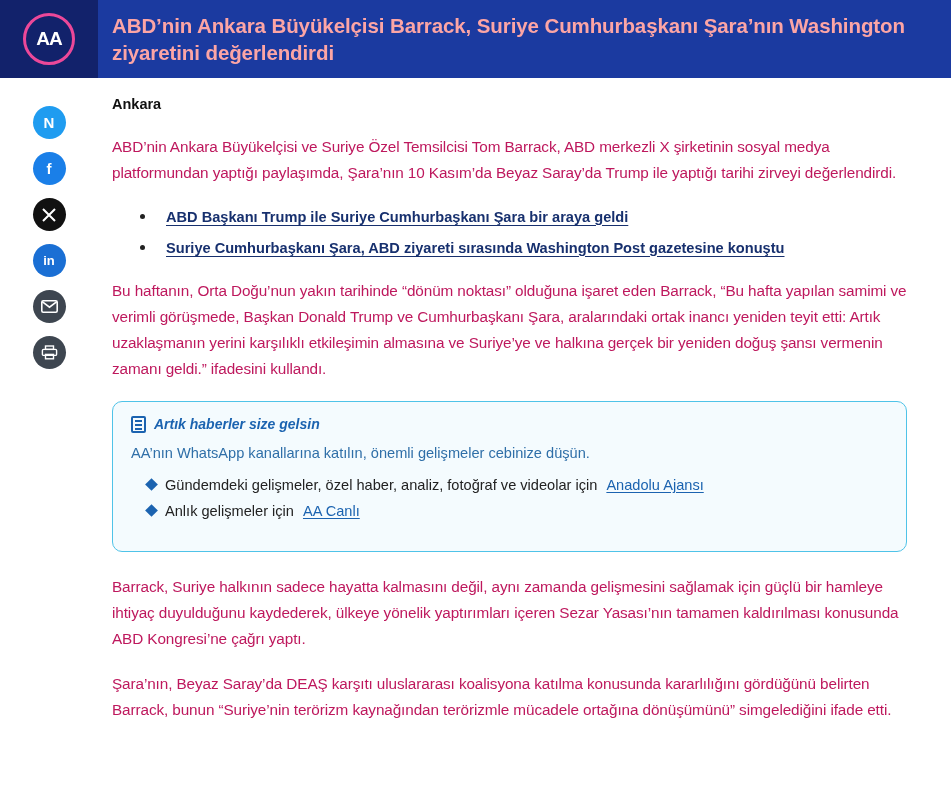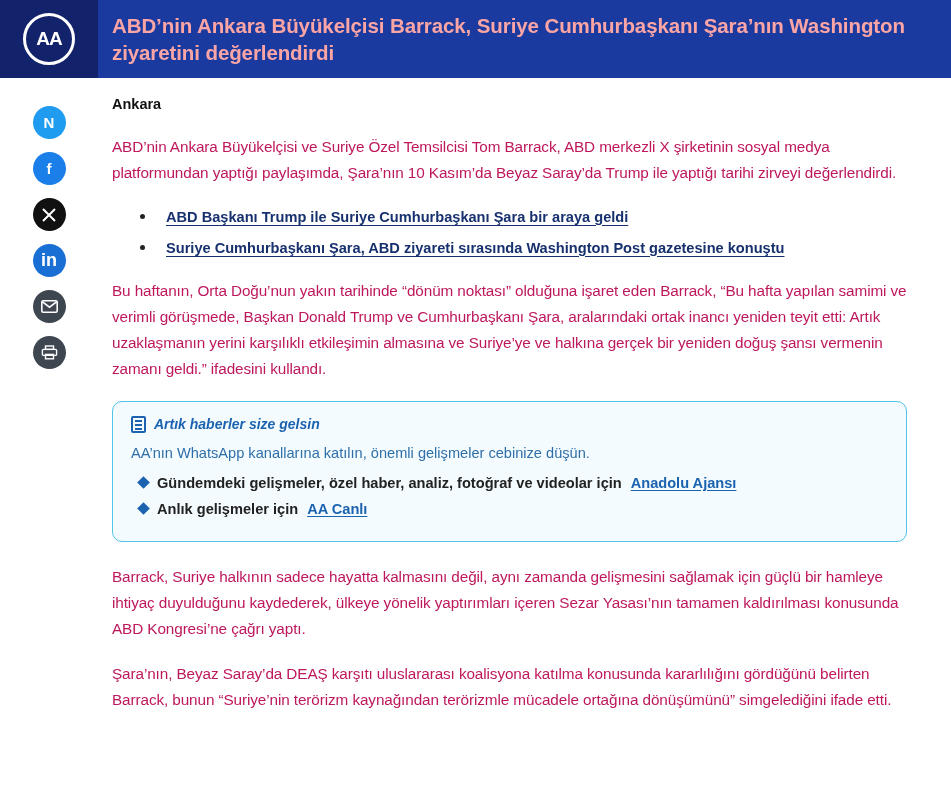--- a/index.html
+++ b/index.html
@@ -29,21 +29,21 @@
     width: 98px;
     min-width: 98px;
     background: #12226b;
     display: flex;
     align-items: center;
     justify-content: center;
   }
   .aa-logo {
     width: 52px;
     height: 52px;
-    border: 3px solid #ffffff;
+    border: 3px solid #ec4899;
     border-radius: 50%;
     display: flex;
     align-items: center;
     justify-content: center;
     color: #ffffff;
     font-weight: bold;
     font-size: 19px;
     letter-spacing: -1px;
     font-family: "Liberation Sans", sans-serif;
   }
@@ -170,21 +170,21 @@
   .promo-title {
     color: #1b63b0;
     font-size: 14px;
     font-weight: bold;
   }
   .promo-sub {
     color: #2f6fa8;
     font-size: 14.6px;
     margin: 12px 0 14px 0;
   }
-  .promo-list { list-style: none; margin: 8px; padding: 0; font-weight: bold; }
+  .promo-list { list-style: none; margin: 16px; padding: 0; }
   .promo-list li {
     display: flex;
     align-items: center;
     gap: 9px;
     font-size: 14.6px;
     color: #222222;
     margin-bottom: 10px;
   }
   .promo-list li:last-child { margin-bottom: 0; }
   .diamond {
@@ -215,21 +215,21 @@
   <div class="body-wrap">
 
     <div class="share-rail">
       <div class="share-btn" style="background:#1f9cf0;">N</div>
       <div class="share-btn" style="background:#1a7fe8;">f</div>
       <div class="share-btn" style="background:#111111;">
         <svg width="14" height="14" viewBox="0 0 14 14" aria-hidden="true">
           <path d="M1 1 L13 13 M13 1 L1 13" stroke="#ffffff" stroke-width="2"></path>
         </svg>
       </div>
-      <div class="share-btn" style="background:#1a6fd4;font-size:18px;">in</div>
+      <div class="share-btn" style="background:#1a6fd4;font-size:13px;">in</div>
       <div class="share-btn" style="background:#3e4650;">
         <svg width="17" height="13" viewBox="0 0 17 13" aria-hidden="true">
           <rect x="0.8" y="0.8" width="15.4" height="11.4" rx="1.4" fill="none" stroke="#ffffff" stroke-width="1.6"></rect>
           <path d="M1.2 1.6 L8.5 7.2 L15.8 1.6" fill="none" stroke="#ffffff" stroke-width="1.6"></path>
         </svg>
       </div>
       <div class="share-btn" style="background:#3e4650;">
         <svg width="17" height="15" viewBox="0 0 17 15" aria-hidden="true">
           <rect x="4.5" y="1" width="8" height="3.4" fill="none" stroke="#ffffff" stroke-width="1.4"></rect>
           <rect x="1.4" y="4.4" width="14.2" height="6" rx="1.2" fill="none" stroke="#ffffff" stroke-width="1.4"></rect>

